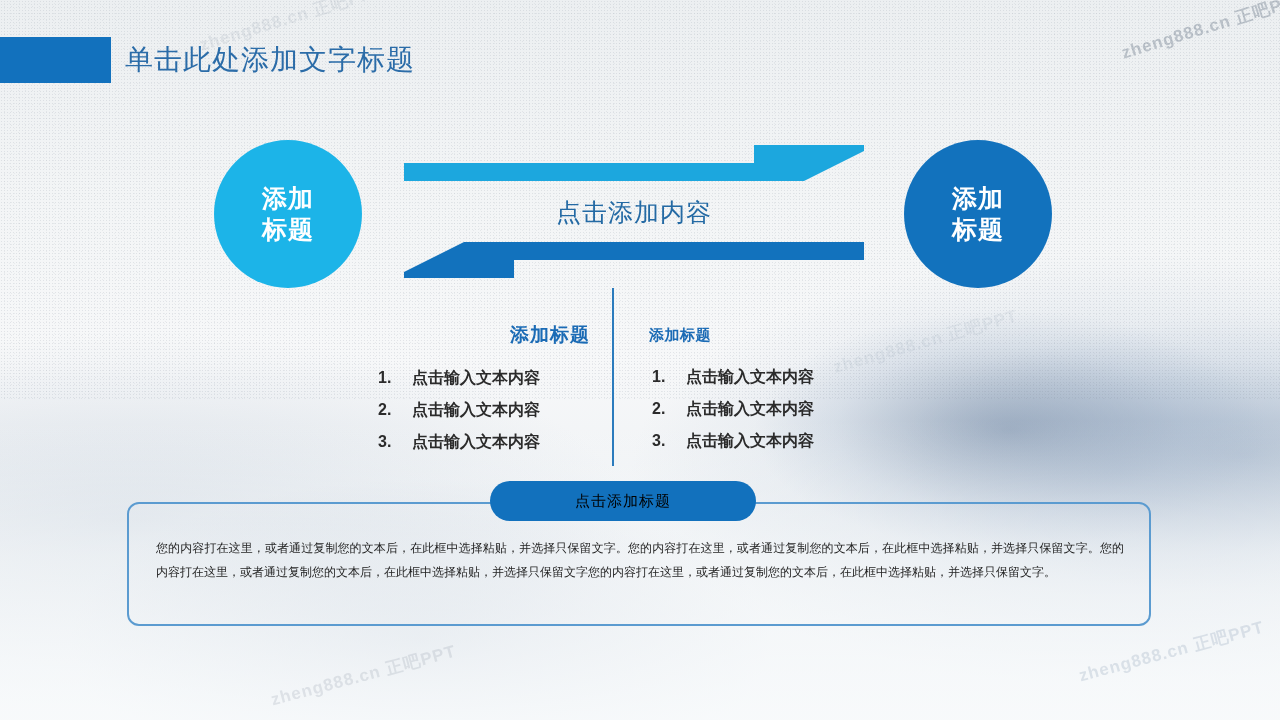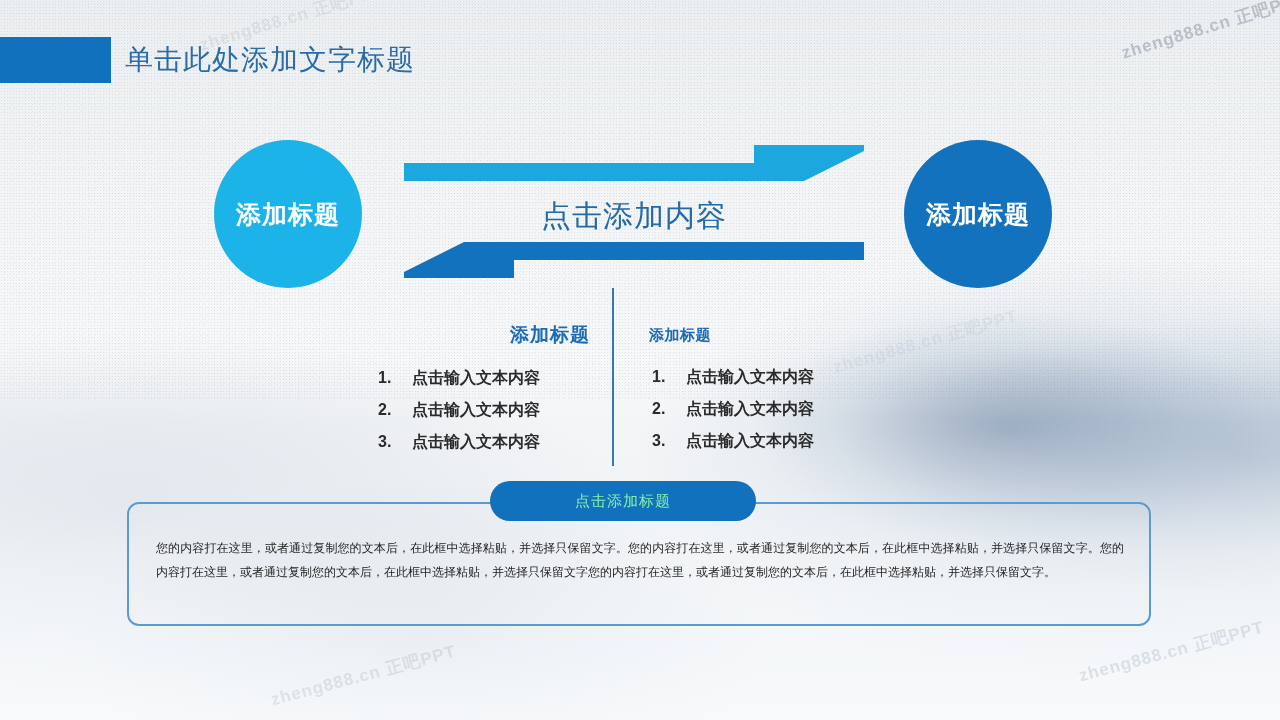--- a/index.html
+++ b/index.html
@@ -56,38 +56,38 @@
     color: #2b6ca8;
     letter-spacing: 1px;
     white-space: nowrap;
   }
 
   
   .node-circle {
     position: absolute;
     width: 148px; height: 148px;
     border-radius: 50%;
-    display: flex; flex-direction: row;
+    display: flex; flex-direction: column;
     align-items: center; justify-content: center;
     color: #ffffff;
     font-size: 25px; font-weight: bold;
     line-height: 31px;
     letter-spacing: 1px;
   }
   #circle-left  { left: 214px; top: 140px; background: #1cb4e8; }
   #circle-right { left: 904px; top: 140px; background: #1272bd; }
 
   
   #arrow-right { position: absolute; left: 404px; top: 145px; width: 460px; height: 50px; }
   #arrow-left  { position: absolute; left: 404px; top: 228px; width: 460px; height: 50px; }
 
   #center-caption {
     position: absolute; left: 404px; top: 196px; width: 460px;
     text-align: center;
-    font-size: 30px; color: #246aa4; letter-spacing: 1px;
+    font-size: 25px; color: #246aa4; letter-spacing: 1px;
   }
 
   
   #divider {
     position: absolute; left: 612px; top: 288px;
     width: 2px; height: 178px;
     background: #2b7bbd;
   }
   .col { position: absolute; }
   #col-left  { left: 330px; top: 322px; width: 272px; }
@@ -119,21 +119,21 @@
     display: inline-block; width: 34px;
     color: #2b2b2b;
   }
 
   
   #pill-button {
     position: absolute; left: 490px; top: 481px;
     width: 266px; height: 40px;
     border-radius: 20px;
     background: #1271bd;
-    color: #86efac; font-size: 15px;
+    color: #000000; font-size: 15px;
     display: flex; align-items: center; justify-content: center;
     letter-spacing: 1px;
     z-index: 3;
   }
 
   
   #content-box {
     position: absolute; left: 127px; top: 502px;
     width: 1024px; height: 124px;
     border: 2px solid #5b9bd0;

